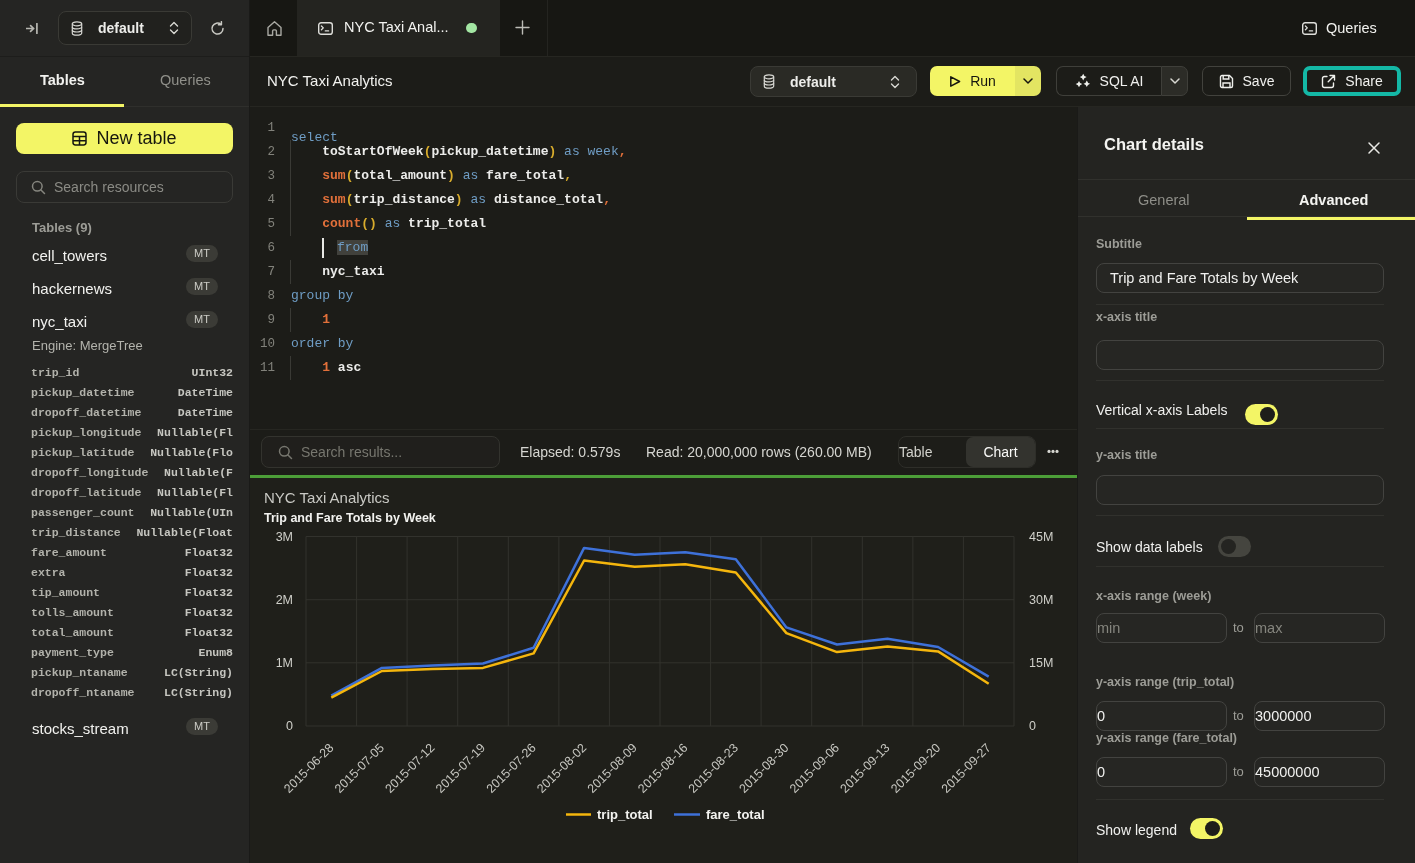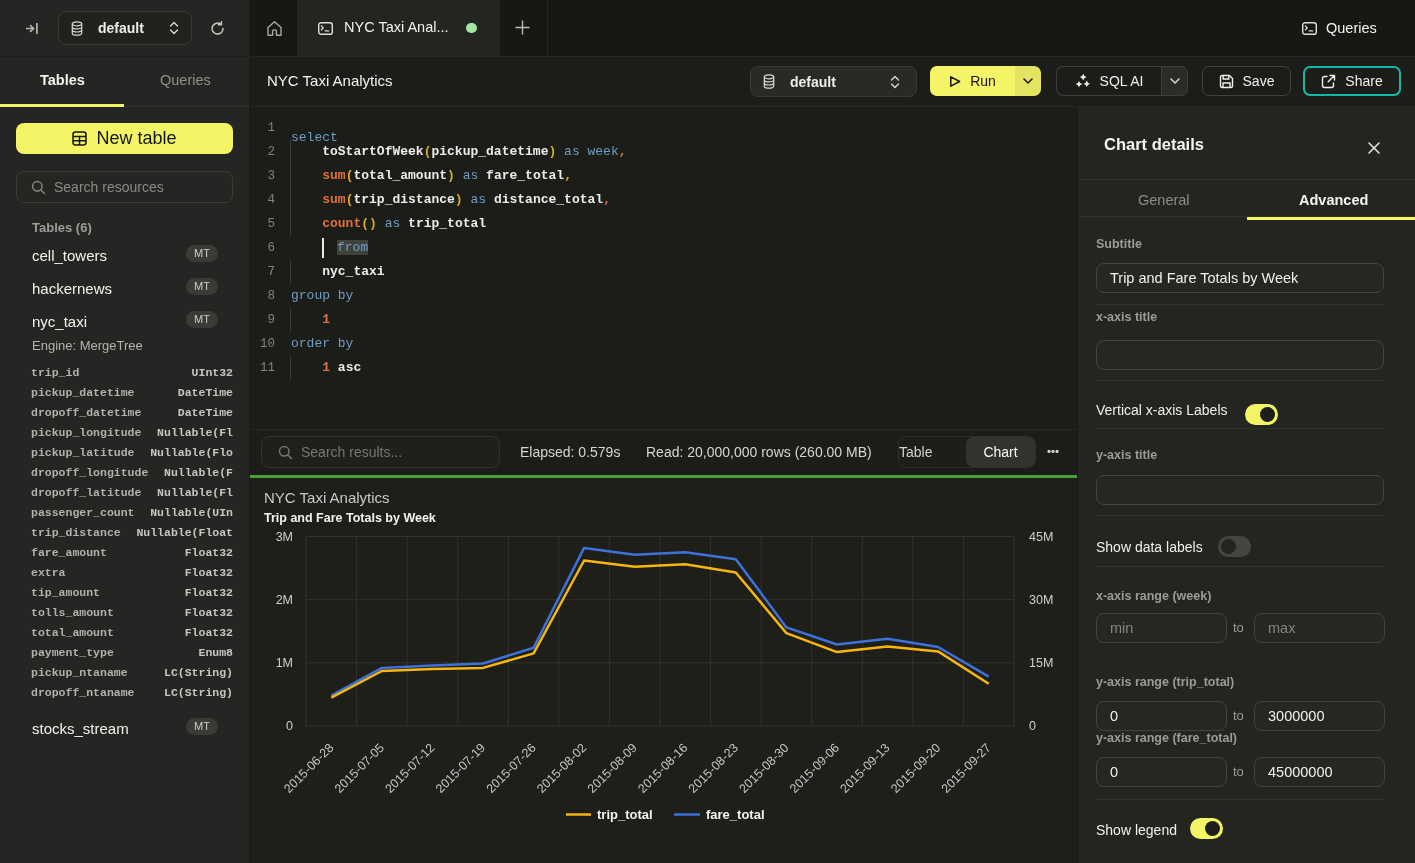--- a/index.html
+++ b/index.html
@@ -35,21 +35,21 @@
   #toolbar { left:250px; top:57px; width:1165px; height:50px; background:#1c1c18; border-bottom:1px solid #262621; }
   #toolbar .title { position:absolute; left:17px; top:15px; font-size:15px; color:#f2f2ef; }
   #dbsel2 { left:750px; top:66px; width:167px; height:31px; border:1px solid #3a3a35; border-radius:8px; display:flex; align-items:center; background:#2a2a25; }
   #dbsel2 .txt { color:#ededea; font-size:14px; font-weight:700; margin-left:15px; }
   .btn { position:absolute; top:66px; height:30px; border-radius:7px; display:flex; align-items:center; justify-content:center; font-size:14px; color:#f0f0ee; gap:9px; }
   #runbtn { left:930px; width:85px; background:#f3f566; color:#16160f; border-radius:7px 0 0 7px; }
   #runarrow { left:1015px; width:26px; background:#e3e562; border-radius:0 7px 7px 0; }
   #sqlai { left:1056px; width:105px; border:1px solid #3f3f3a; border-right:none; border-radius:7px 0 0 7px; background:transparent; }
   #sqlarrow { left:1161px; width:27px; background:#2c2c27; border:1px solid #3f3f3a; border-radius:0 7px 7px 0; }
   #savebtn { left:1202px; width:89px; border:1px solid #42423d; background:transparent; }
-  #sharebtn { left:1303px; width:98px; border:2px solid #14b8a6; background:transparent; }
+  #sharebtn { left:1303px; width:98px; border:4px solid #14b8a6; background:transparent; }
   
   #editor { left:250px; top:107px; width:827px; height:323px; background:#1c1c18; font-family:"Liberation Mono", monospace; font-size:13px; }
   .cl { position:absolute; left:41px; height:24px; line-height:24px; white-space:pre; font-weight:700; color:#ececea; }
   .ln { position:absolute; left:0px; width:25px; text-align:right; height:24px; line-height:24px; color:#82827b; font-size:12.5px; }
   .kw { color:#6f9dc5; font-weight:400; }
   .fn { color:#e2703a; }
   .br { color:#d8ac2c; }
   .cm { color:#e2703a; }
   .guide { position:absolute; left:40px; width:1px; background:#3a3a35; }
   .sel { background:#41413c; position:relative;margin-left:46px; }
@@ -67,21 +67,21 @@
   #panel { left:1077px; top:107px; width:338px; height:756px; background:#242421; border-left:1px solid #1a1a18; }
   #panel .hd { position:absolute; left:26px; top:28px; font-size:16.5px; font-weight:700; color:#f4f4f1; }
   .ptab1 { position:absolute; left:50px; top:85px; font-size:14.5px; color:#8e8e88; }
   .ptab2 { position:absolute; left:219px; top:85px; font-size:14.5px; color:#f4f4f1; font-weight:700; }
   .ptabline { position:absolute; left:0; top:109px; width:338px; height:1px; background:#31312d; }
   .ptabbar { position:absolute; left:169px; top:110px; width:169px; height:3px; background:#f3f566; }
   .plbl { position:absolute; left:18px; font-size:12.5px; font-weight:700; color:#9c9c96; }
   .prow { position:absolute; left:18px; font-size:14px; color:#f0f0ee; }
   .pinput { position:absolute; left:18px; width:288px; height:30px; border:1px solid #434340; border-radius:8px; background:#262623; color:#f0f0ee; font-size:14.5px; line-height:28px; padding-left:13px; }
   .psep { position:absolute; left:18px; width:288px; height:1px; background:#31312d; }
-  .minmax { width:131px; height:30px; border:1px solid #434340; border-radius:8px; background:#262623; font-size:14.5px; line-height:28px; padding-left:13px; position:absolute; }
+  .minmax { width:131px; height:30px; border:1px solid #434340; border-radius:8px; background:#262623; font-size:14.5px; line-height:28px; position:absolute; }
   .toggle { position:absolute; width:33px; height:21px; border-radius:11px; }
   .toggle .knob { position:absolute; top:3px; width:15px; height:15px; border-radius:50%; }
   .ton { background:#f3f566; }
   .ton .knob { right:3px; background:#1e1e1a; }
   .toff { background:#45453f; }
   .toff .knob { left:3px; background:#242421; }
 </style>
 </head>
 <body>
 
@@ -144,21 +144,21 @@
       </svg>
       <span>New table</span>
     </div>
     <div id="searchres">
       <svg style="margin-left:14px" width="15" height="15" viewBox="0 0 15 15">
         <circle cx="6.3" cy="6.3" r="4.8" stroke="#85857e" stroke-width="1.5" fill="none"></circle>
         <path d="M10 10 L13.5 13.5" stroke="#85857e" stroke-width="1.5" stroke-linecap="round"></path>
       </svg>
       <span style="margin-left:8px">Search resources</span>
     </div>
-    <div class="abs seclbl" style="left:32px; top:163px;">Tables (6)</div>
+    <div class="abs seclbl" style="left:32px; top:163px;">Tables (9)</div>
     <div class="abs" style="left:32px; top:190px; width:201px;"><span class="tname">cell_towers</span><span class="mt">MT</span></div>
     <div class="abs" style="left:32px; top:223px; width:201px;"><span class="tname">hackernews</span><span class="mt">MT</span></div>
     <div class="abs" style="left:32px; top:256px; width:201px;"><span class="tname">nyc_taxi</span><span class="mt">MT</span></div>
     <div class="abs" style="left:32px; top:281px; font-size:13px; color:#b3b3ac;">Engine: MergeTree</div>
     <div class="abs collist" style="left:31px; top:306px; width:202px;">
       <div class="row">
         <span>trip_id</span>
         <span class="ty">UInt32</span>
       </div>
       <div class="row">

